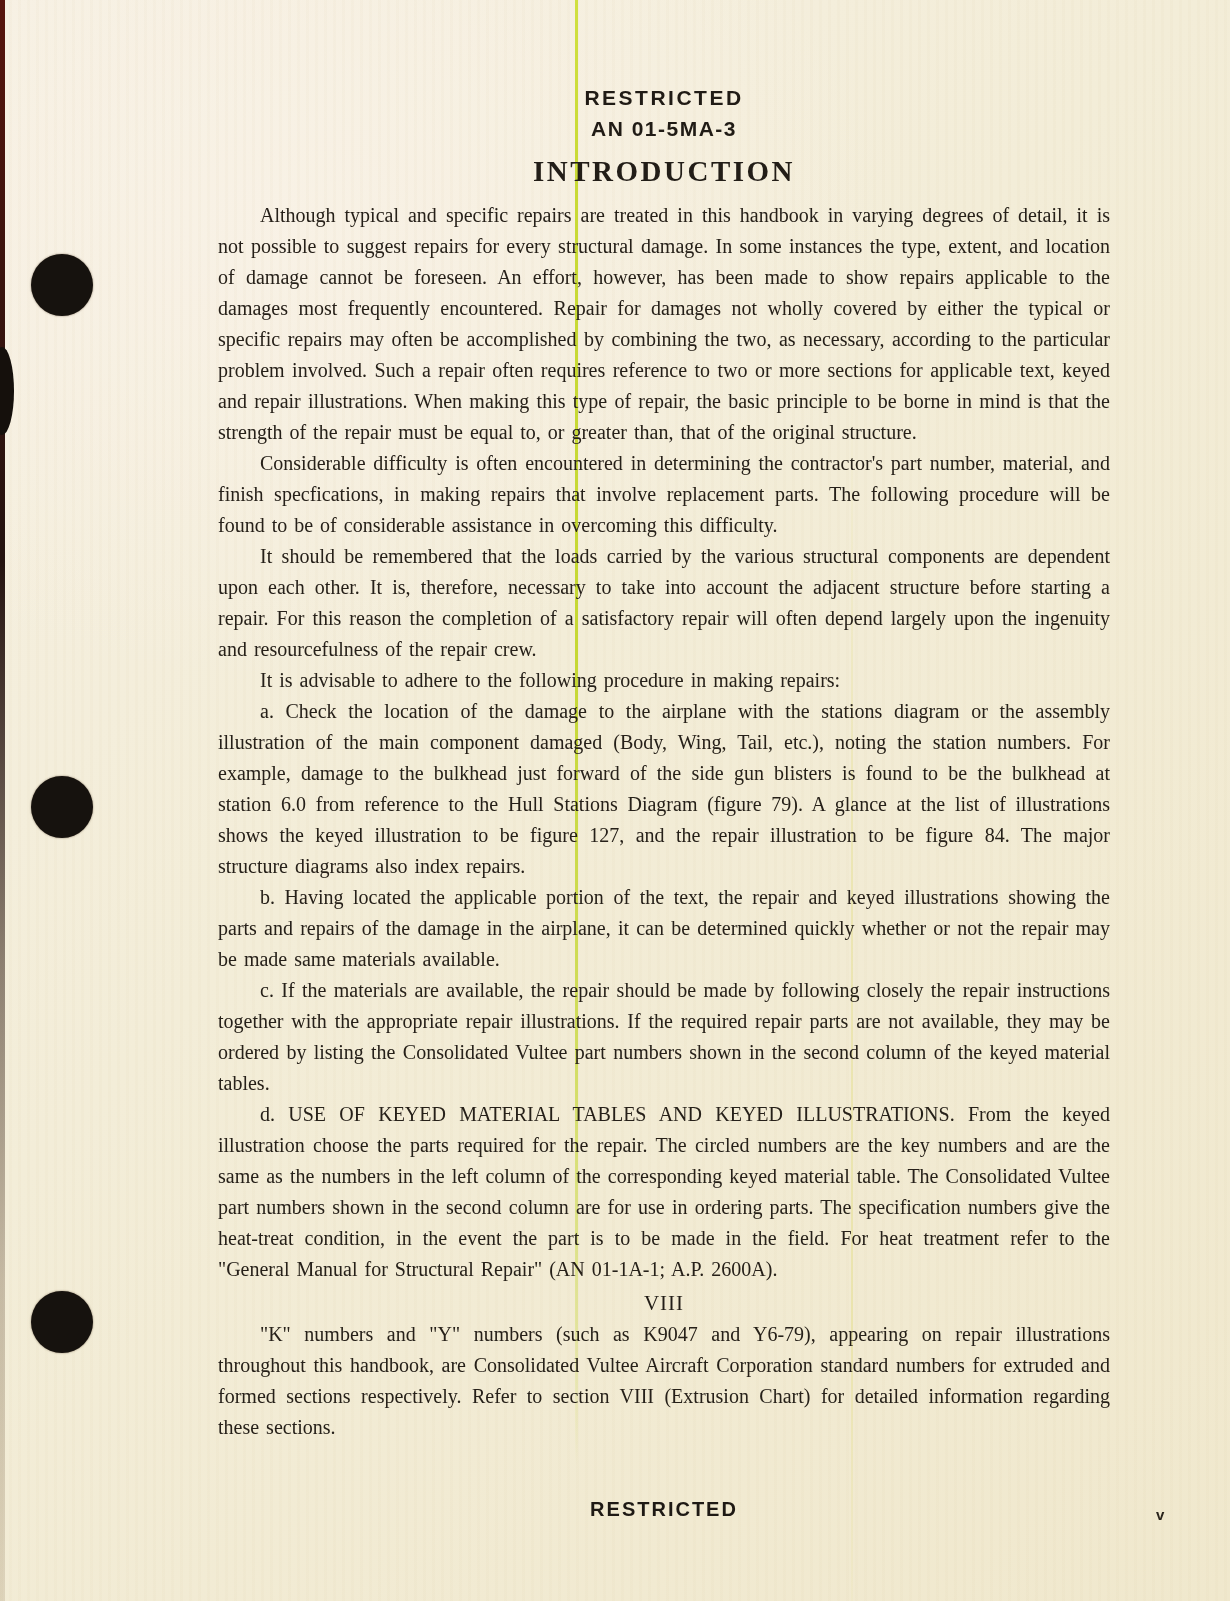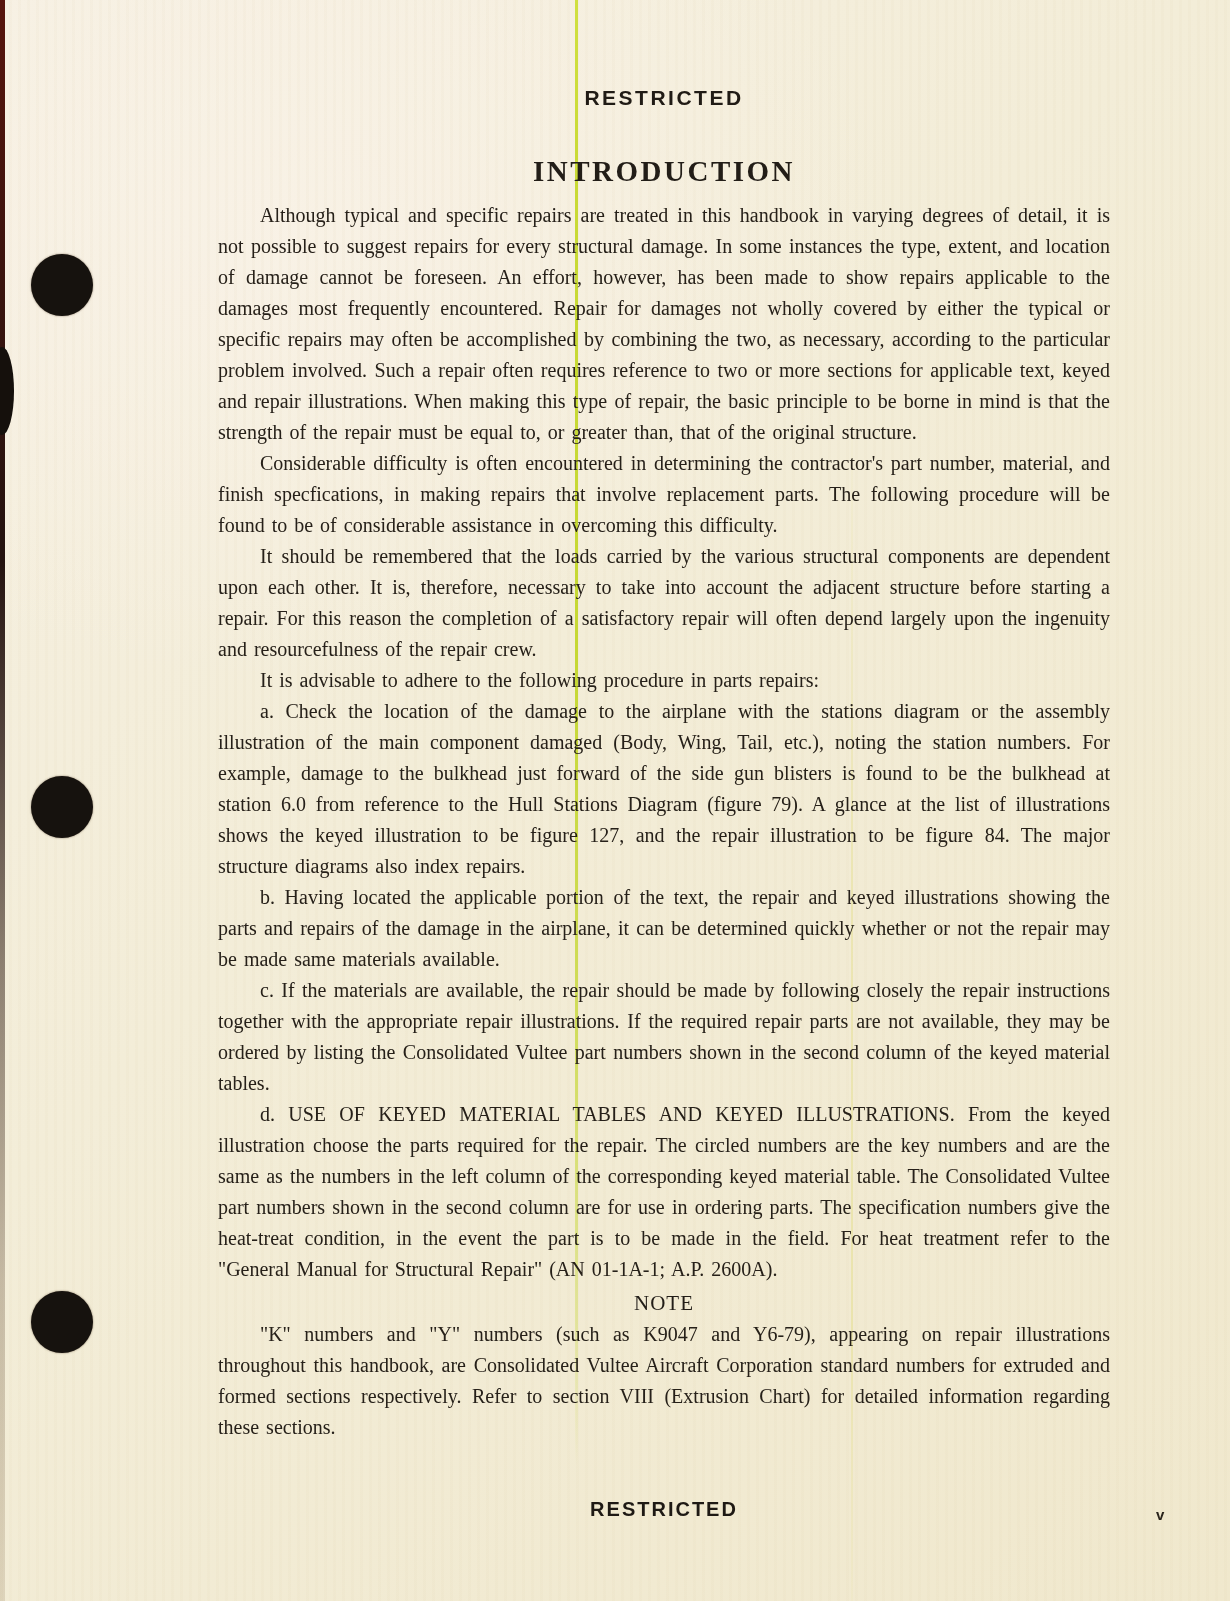--- a/index.html
+++ b/index.html
@@ -98,32 +98,33 @@
   <div class="left-edge"></div>
   <div class="edge-blot"></div>
   <div class="hole hole-1"></div>
   <div class="hole hole-2"></div>
   <div class="hole hole-3"></div>
   <div class="fold-line"></div>
   <div class="crease"></div>
 
   <header class="masthead">
     <div class="classification">RESTRICTED</div>
+    <div class="doc-number">AN 01-5MA-3</div>
   </header>
 
   <h1 class="page-title">INTRODUCTION</h1>
 
   <main class="body-text">
     <p>Although typical and specific repairs are treated in this handbook in varying degrees of detail, it is not possible to suggest repairs for every structural damage. In some instances the type, extent, and location of damage cannot be foreseen. An effort, however, has been made to show repairs applicable to the damages most frequently encountered. Repair for damages not wholly covered by either the typical or specific repairs may often be accomplished by combining the two, as necessary, according to the particular problem involved. Such a repair often requires reference to two or more sections for applicable text, keyed and repair illustrations. When making this type of repair, the basic principle to be borne in mind is that the strength of the repair must be equal to, or greater than, that of the original structure.</p>
     <p>Considerable difficulty is often encountered in determining the contractor's part number, material, and finish specfications, in making repairs that involve replacement parts. The following procedure will be found to be of considerable assistance in overcoming this difficulty.</p>
     <p>It should be remembered that the loads carried by the various structural components are dependent upon each other. It is, therefore, necessary to take into account the adjacent structure before starting a repair. For this reason the completion of a satisfactory repair will often depend largely upon the ingenuity and resourcefulness of the repair crew.</p>
-    <p>It is advisable to adhere to the following procedure in parts repairs:</p>
+    <p>It is advisable to adhere to the following procedure in making repairs:</p>
     <p>a. Check the location of the damage to the airplane with the stations diagram or the assembly illustration of the main component damaged (Body, Wing, Tail, etc.), noting the station numbers. For example, damage to the bulkhead just forward of the side gun blisters is found to be the bulkhead at station 6.0 from reference to the Hull Stations Diagram (figure 79). A glance at the list of illustrations shows the keyed illustration to be figure 127, and the repair illustration to be figure 84. The major structure diagrams also index repairs.</p>
     <p>b. Having located the applicable portion of the text, the repair and keyed illustrations showing the parts and repairs of the damage in the airplane, it can be determined quickly whether or not the repair may be made same materials available.</p>
     <p>c. If the materials are available, the repair should be made by following closely the repair instructions together with the appropriate repair illustrations. If the required repair parts are not available, they may be ordered by listing the Consolidated Vultee part numbers shown in the second column of the keyed material tables.</p>
     <p>d. USE OF KEYED MATERIAL TABLES AND KEYED ILLUSTRATIONS. From the keyed illustration choose the parts required for the repair. The circled numbers are the key numbers and are the same as the numbers in the left column of the corresponding keyed material table. The Consolidated Vultee part numbers shown in the second column are for use in ordering parts. The specification numbers give the heat-treat condition, in the event the part is to be made in the field. For heat treatment refer to the "General Manual for Structural Repair" (AN 01-1A-1; A.P. 2600A).</p>
-    <div class="note-heading">NOTE</div>
+    <div class="note-heading">VIII</div>
     <p>"K" numbers and "Y" numbers (such as K9047 and Y6-79), appearing on repair illustrations throughout this handbook, are Consolidated Vultee Aircraft Corporation standard numbers for extruded and formed sections respectively. Refer to section VIII (Extrusion Chart) for detailed information regarding these sections.</p>
   </main>
 
   <footer class="footer">RESTRICTED</footer>
   <div class="page-number">v</div>
 </div>
 
 </body></html>

